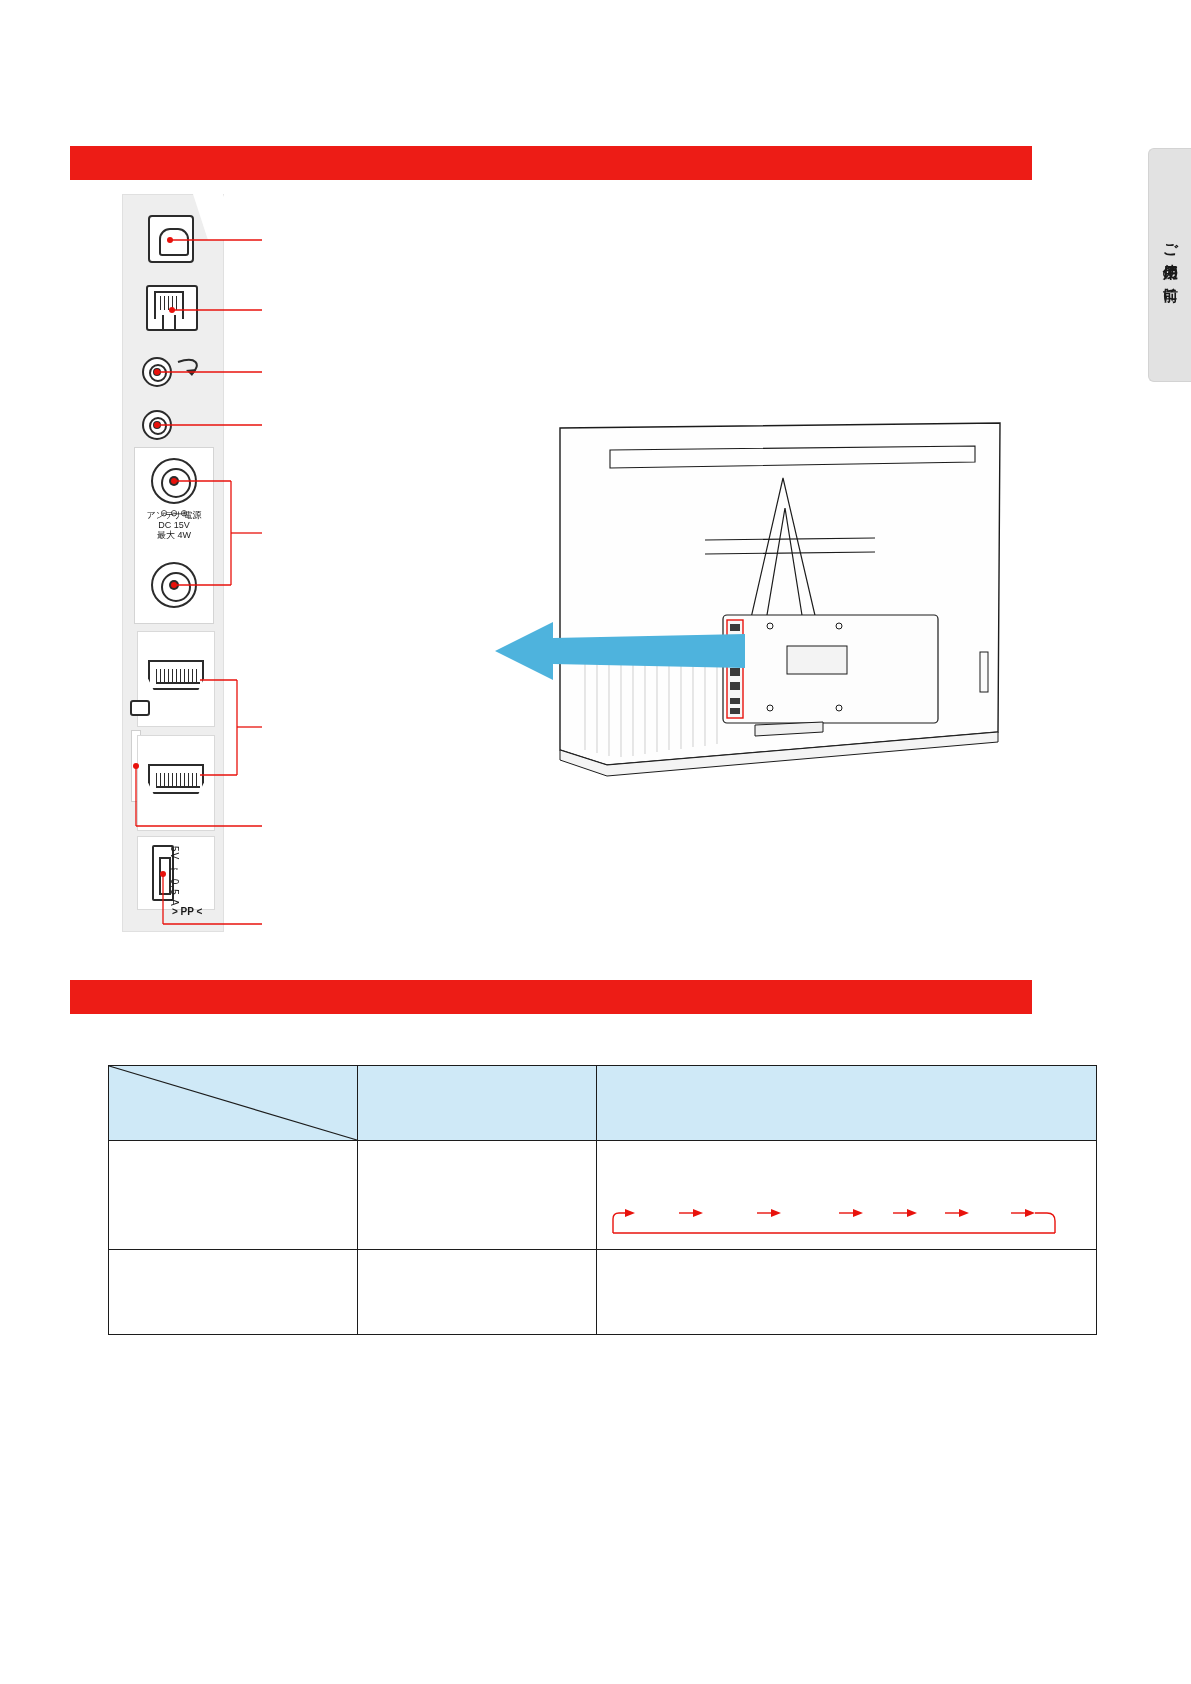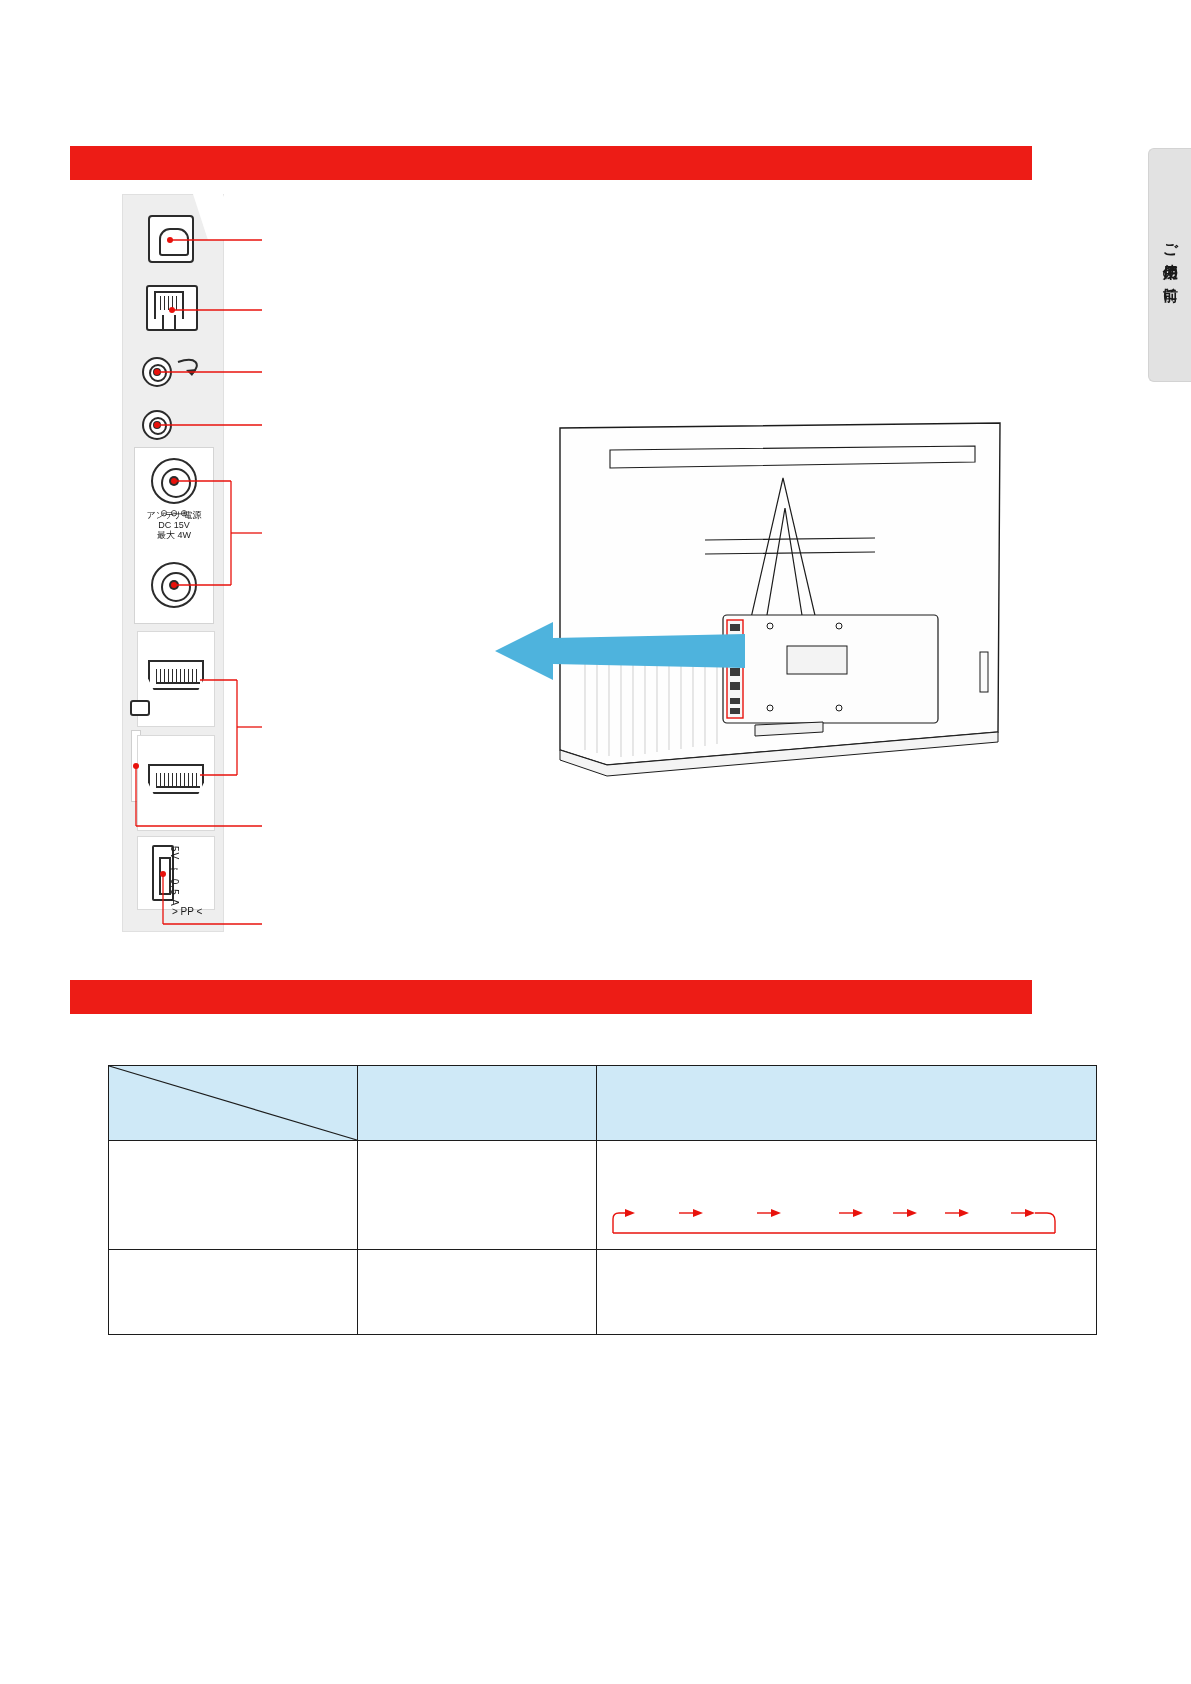--- a/index.html
+++ b/index.html
@@ -196,21 +196,21 @@
     position: absolute; left: 5px; top: 10px; width: 8px; height: 34px;
     border: 2px solid #2b2b2b;
   }
   .usb-label {
     position: absolute; left: 168px; top: 846px;
     writing-mode: vertical-rl;
     font-size: 10px; color: #1a1a1a; letter-spacing: 1px;
   }
   .pp-label {
     position: absolute; left: 172px; top: 906px;
-    font-size: 10px; color: #1a1a1a;
+    font-size: 10px; color: #1a1a1a; font-weight: bold;
   }
 
   
   .tv-wrap {
     position: absolute;
     left: 555px;
     top: 420px;
     width: 450px;
     height: 360px;
   }

